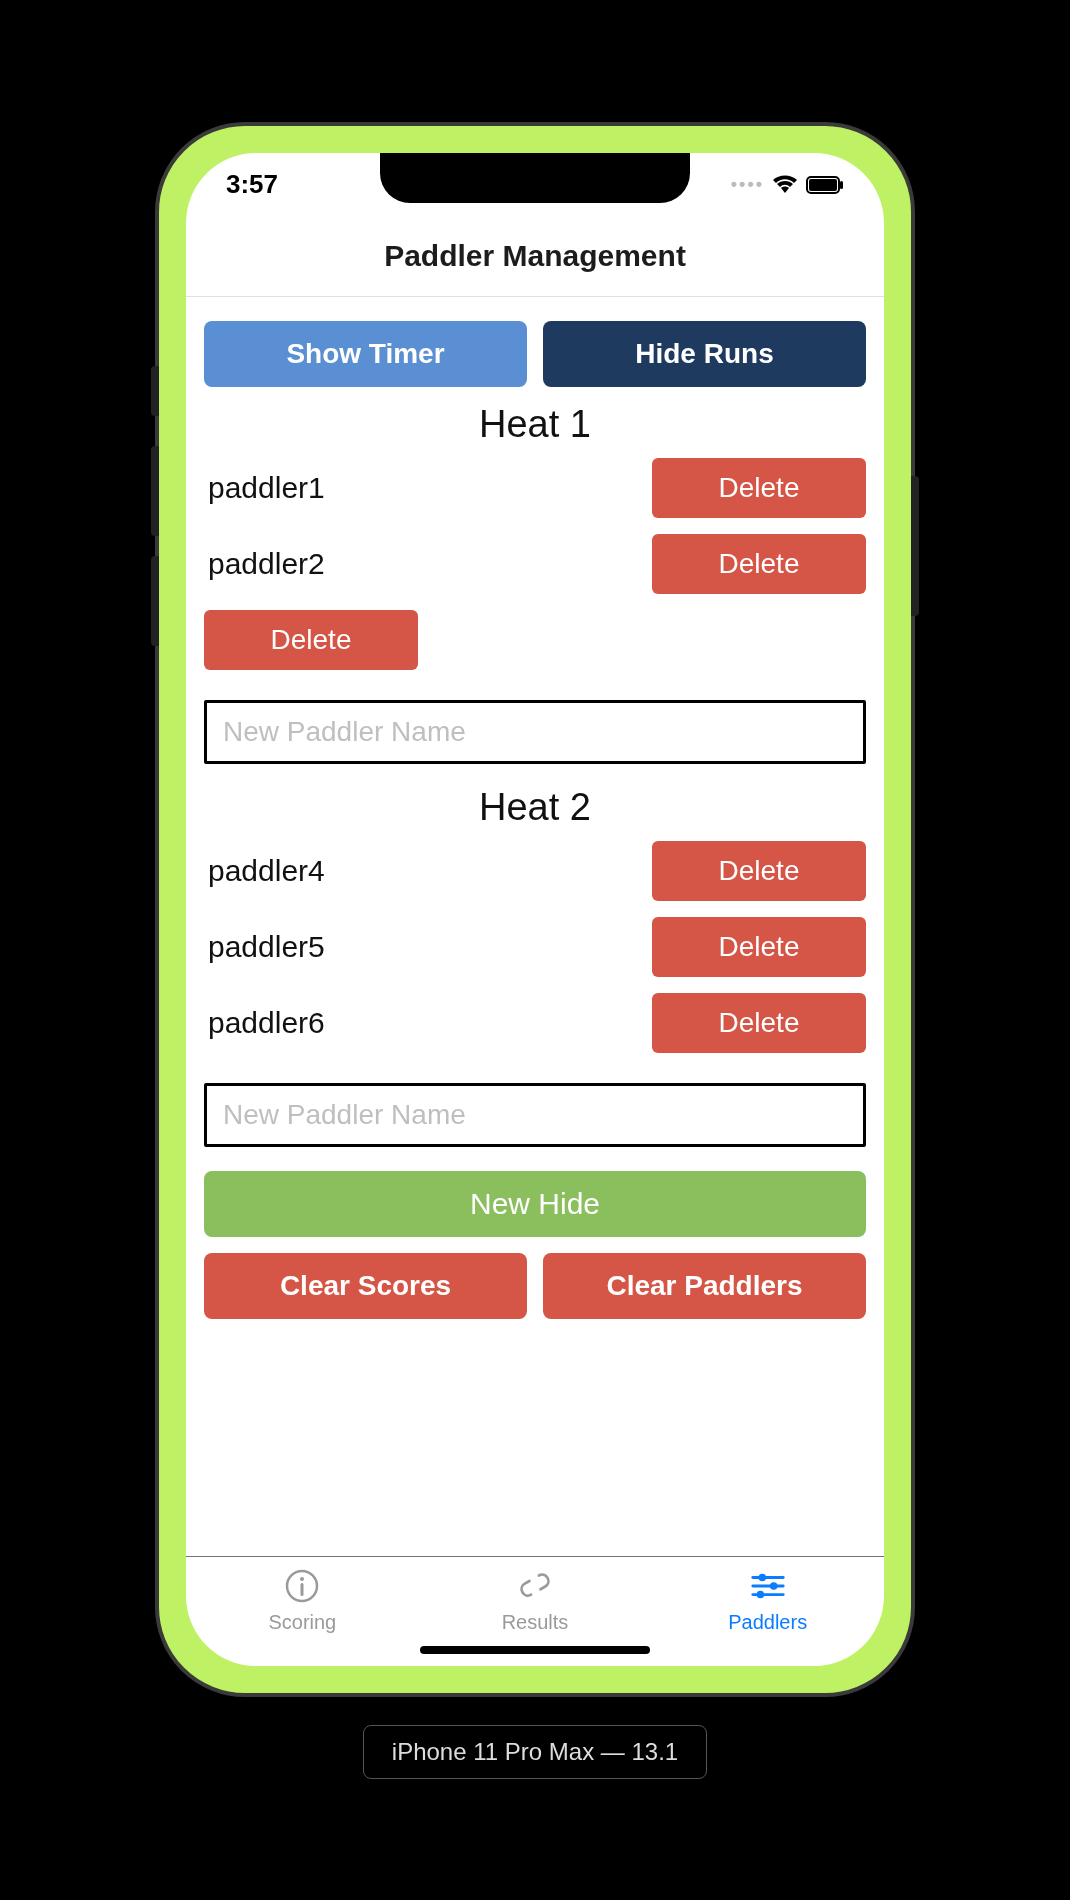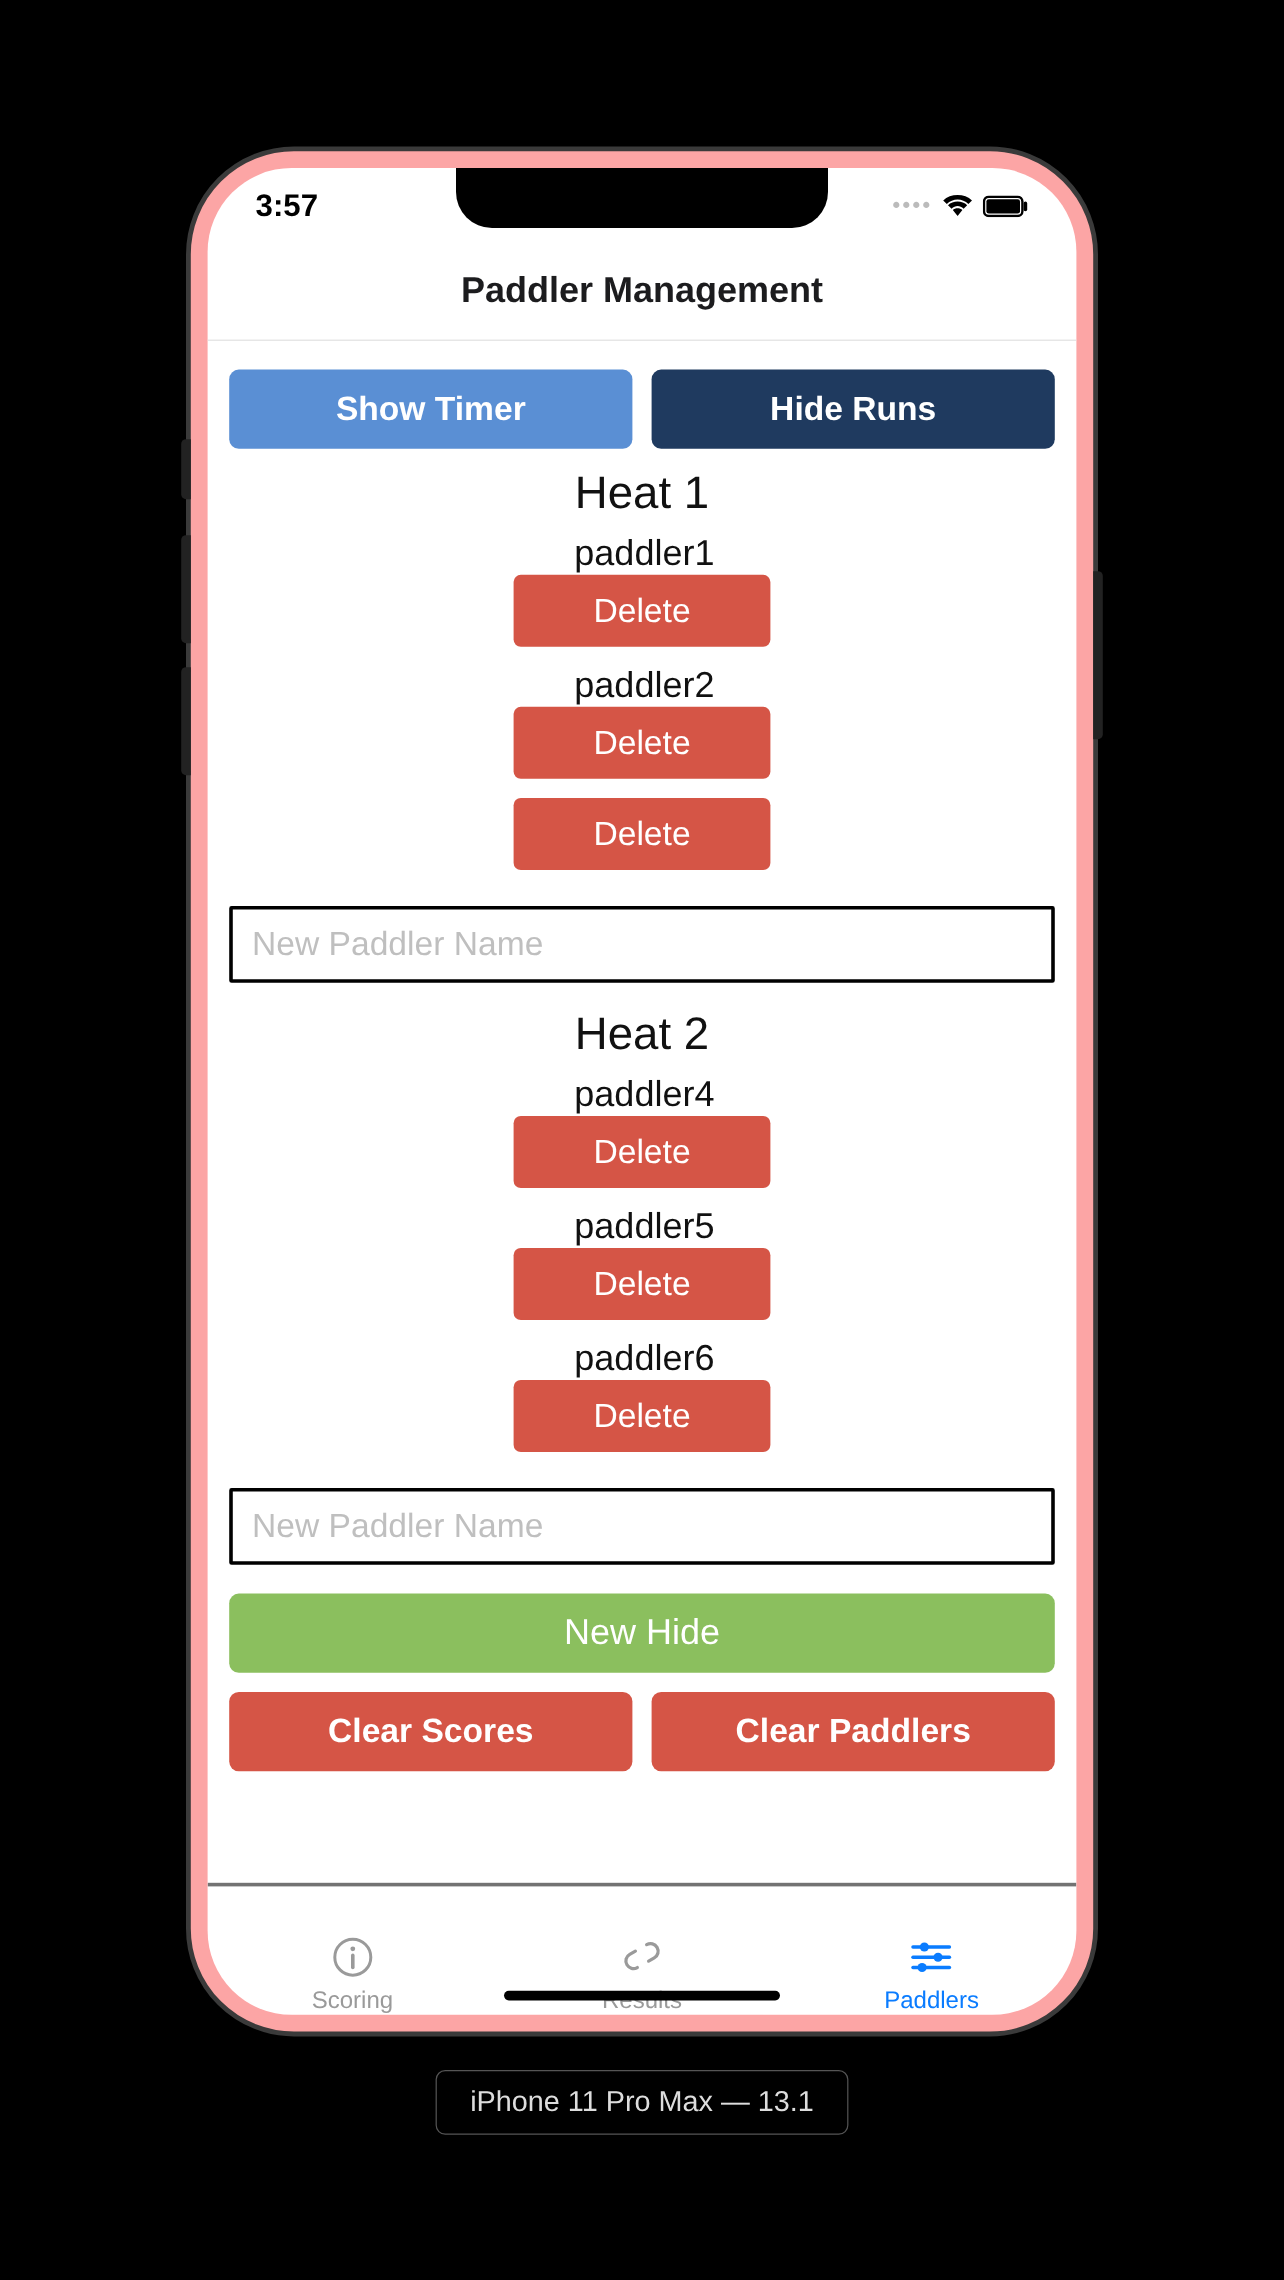--- a/index.html
+++ b/index.html
@@ -11,23 +11,23 @@
     display: flex;
     flex-direction: column;
     align-items: center;
     justify-content: center;
   }
   .device-frame {
     width: 760px;
     height: 1575px;
     border: 4px solid #3a3a3a;
     border-radius: 90px;
-    padding: 14px;
+    padding: 27px;
     position: relative;
-    background: #fca5a5;
+    background: #bef264;
   }
   .screen {
     width: 100%;
     height: 100%;
     background: #fff;
     border-radius: 70px;
     overflow: hidden;
     position: relative;
     display: flex;
     flex-direction: column;
@@ -91,21 +91,20 @@
     text-align: center;
     font-size: 38px;
     font-weight: 400;
     margin: 16px 0 12px 0;
     color: #111;
   }
   .paddler-row {
     display: flex;
     align-items: center;
     margin-bottom: 16px;
-    flex-direction: column;
   }
   .paddler-name {
     flex: 1;
     font-size: 30px;
     color: #111;
     padding-left: 4px;
   }
   .delete-btn {
     width: 214px;
     height: 60px;
@@ -135,25 +134,24 @@
     border-radius: 8px;
     background: #8bbf5e;
     color: #fff;
     font-size: 30px;
     margin-top: 18px;
     cursor: pointer;
   }
   .clear-row { display: flex; gap: 16px; margin-top: 16px; align-items: flex-end; }
   .tabbar {
     height: 110px;
-    border-top: 3px solid #737373;
+    border-top: 1px solid #737373;
     display: flex;
     flex-shrink: 0;
     padding-top: 10px;
-    align-items: flex-end;
   }
   .tab-item {
     flex: 1;
     display: flex;
     flex-direction: column;
     align-items: center;
     gap: 6px;
     cursor: pointer;
   }
   .tab-label { font-size: 20px; color: #9a9a9a; }

